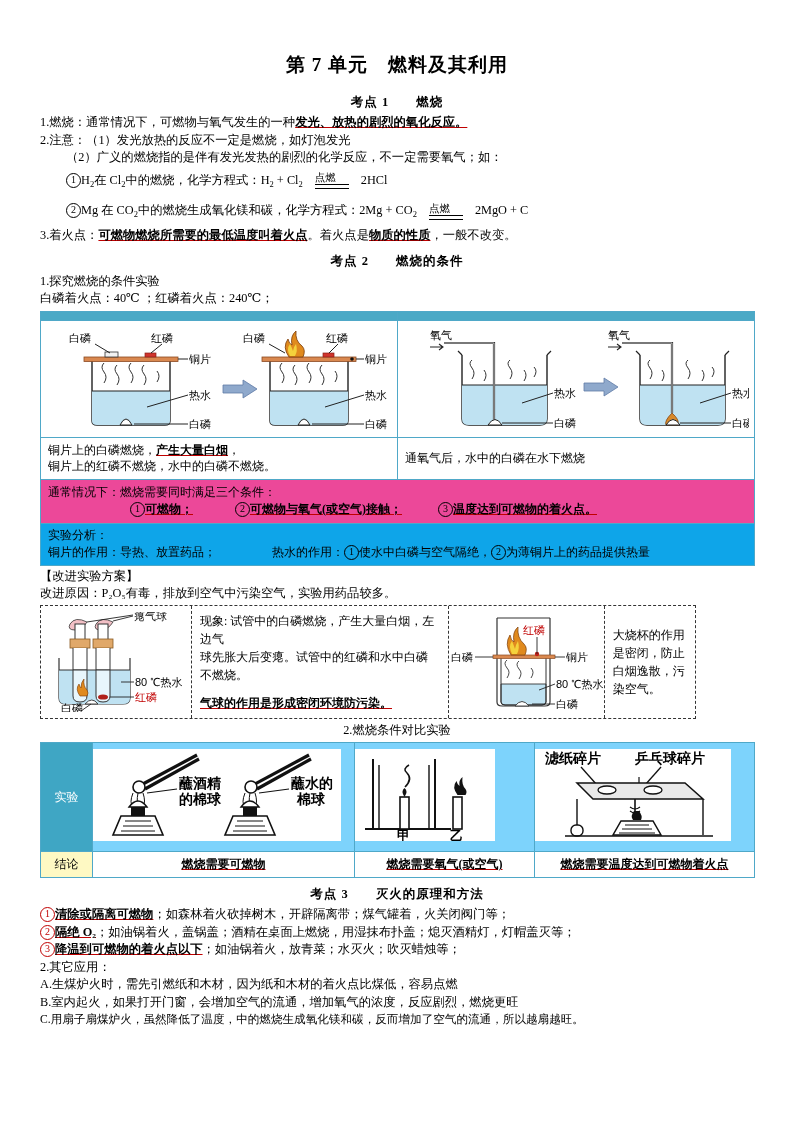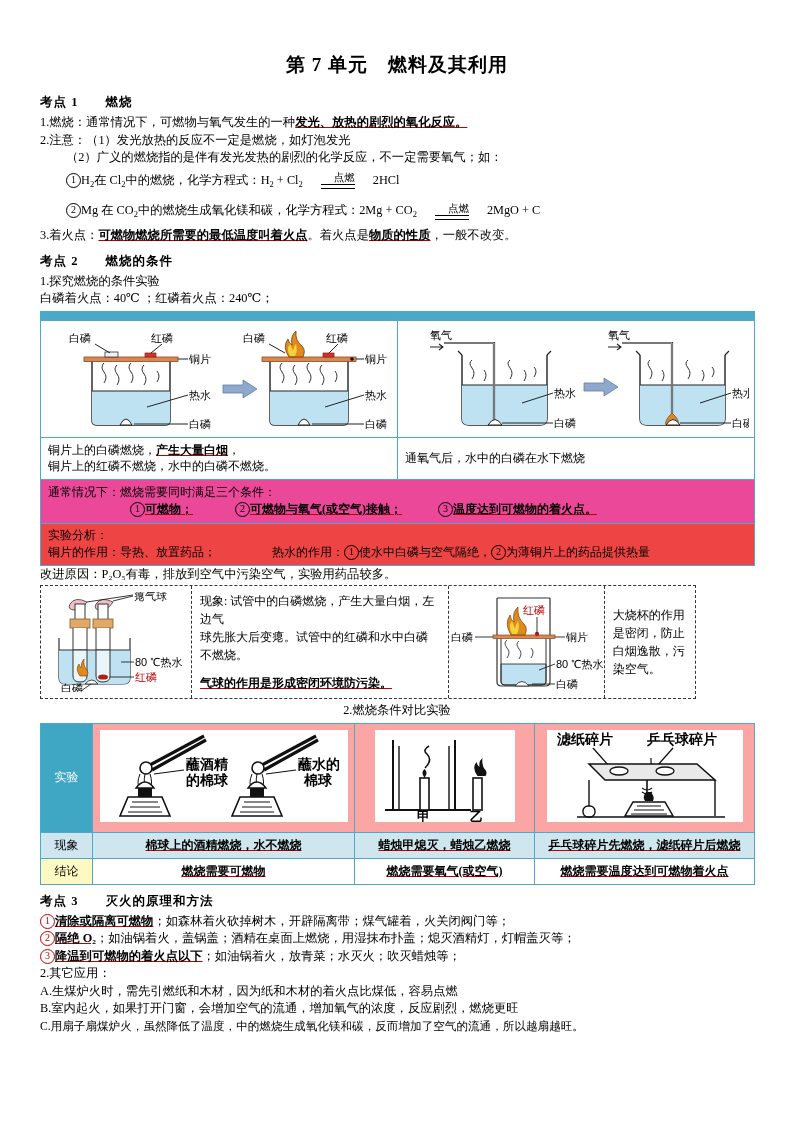--- a/index.html
+++ b/index.html
@@ -9,63 +9,63 @@
     font-family:"Liberation Serif","DejaVu Serif",serif;
     color:#000;
     -webkit-font-smoothing:none;
   }
   .page { position:relative; width:794px; height:1123px; box-sizing:border-box;
           padding:38px 40px 20px 40px; }
 
   .doc-title { text-align:center; font-size:19px; font-weight:bold; letter-spacing:1px;
                margin:14px 0 16px 0; }
 
-  .kaodian { text-align:left; font-size:12.5px; font-weight:bold; margin:8px 0 3px 0; letter-spacing:1px;}
+  .kaodian { text-align:center; font-size:12.5px; font-weight:bold; margin:8px 0 3px 0; letter-spacing:1px;}
 
   .ln { font-size:12.3px; line-height:17.5px; white-space:nowrap; }
   .indent1 { padding-left:26px; }
 
   u.red { text-decoration:underline; text-decoration-color:#c00000; color:#000; }
   .red { color:#c00000;font-weight:bold; }
   .circ { display:inline-block; border:1px solid #000; border-radius:50%;
           width:13px; height:13px; line-height:12px; text-align:center; font-size:10px;
           vertical-align:1px; }
   .circr { display:inline-block; border:1px solid #c00000; color:#c00000; border-radius:50%;
           width:13px; height:13px; line-height:12px; text-align:center; font-size:10px;
           vertical-align:1px; }
   sub { font-size:8.5px; }
-  .eqcond { display:inline-block; text-align:right; vertical-align:middle; margin:0 18px; }
+  .eqcond { display:inline-block; text-align:left; vertical-align:middle; margin:0 12px; }
   .eqcond .top { font-size:10.5px; display:block; line-height:11px; }
   .eqcond .arr { display:block; border-top:1.2px solid #000; border-bottom:1.2px solid #000;
                  height:3px; width:34px; margin:1px auto 0 auto; }
 
   
   .exp-table { border-collapse:collapse; width:714px; margin-top:3px;
                border:1px solid #3f9fc0; table-layout:fixed; }
   .exp-table td { border:1px solid #4fa8c8; vertical-align:middle; }
   .band { background:#4aa9c6; height:8px; padding:0; }
   .cellwhite { background:#ffffff; padding:4px 6px; }
   .cap { font-size:12px; line-height:16.5px; padding:4px 7px; background:#ffffff; }
   .cap.ctr { }
   .cond-row { background:#ec4899; font-size:12px; line-height:17px; padding:4px 7px 5px 7px; }
-  .ana-row { background:#ef4444; font-size:12px; line-height:17px; padding:3px 7px 4px 7px; }
+  .ana-row { background:#0ea5e9; font-size:12px; line-height:17px; padding:3px 7px 4px 7px; }
 
   
   .dash-wrap { display:flex; width:656px; margin-top:2px; border:1px dashed #333; box-sizing:border-box; }
   .dash-cell { border-right:1px dashed #333; box-sizing:border-box; display:flex;
                align-items:center; justify-content:center; }
   .dash-cell:last-child { border-right:none; }
   .dash-text { font-size:12px; line-height:18px; padding:6px 8px; }
 
   
   .cmp-table { border-collapse:collapse; width:714px; margin-top:3px; table-layout:fixed;
                border:1px solid #3f9fc0; }
   .cmp-table td { border:1px solid #4fa8c8; }
   .cmp-head { background:#3fa6c4; color:#ffffff; text-align:center; font-size:12px; }
-  .cmp-img { background:#fca5a5; text-align:center; padding:6px 0; }
+  .cmp-img { background:#7dd3fc; padding:6px 0; }
   .cmp-lbl { background:#cfe6ef; text-align:center; font-size:12px; padding:4px 0; }
   .cmp-val { background:#cfe6ef; text-align:center; font-size:12px; padding:4px 4px; }
   .cmp-lbl2 { background:#fef9c3; text-align:center; font-size:12px; padding:4px 0; }
   .cmp-val2 { background:#ffffff; text-align:center; font-size:12px; padding:4px 4px; }
   .imgbox { background:#ffffff; display:inline-block; }
 
   svg { display:block; }
   .sl { font-family:"Liberation Sans",sans-serif; font-size:11px; }
 </style>
 </head>
@@ -262,20 +262,21 @@
         <div>
           <span>铜片的作用：导热、放置药品；</span>
           <span style="display:inline-block;width:50px"></span>
           <span>热水的作用：</span><span class="circ">1</span><span>使水中白磷与空气隔绝，</span><span class="circ">2</span><span>为薄铜片上的药品提供热量</span>
         </div>
       </td>
     </tr>
   </tbody>
     </table>
 
+  <div class="ln" style="margin-top:2px;">【改进实验方案】</div>
   <div class="ln">改进原因：P₂O₅有毒，排放到空气中污染空气，实验用药品较多。</div>
 
   <div class="dash-wrap">
     <div class="dash-cell" style="width:160px">
       <svg width="150" height="100" viewBox="0 0 150 100">
 
         <path d="M46,10 q-12,-6 -17,2 q-3,6 5,6 q7,0 12,-8 z" fill="#f3c0c6" stroke="#333" stroke-width="0.8"></path>
         <path d="M72,10 q-12,-6 -17,2 q-3,6 5,6 q7,0 12,-8 z" fill="#f3c0c6" stroke="#333" stroke-width="0.8"></path>
         <line x1="46" y1="10" x2="92" y2="3" stroke="#222" stroke-width="0.9"></line>
         <line x1="72" y1="9" x2="92" y2="4" stroke="#222" stroke-width="0.9"></line>
@@ -448,26 +449,20 @@
           <path d="M90,76 L114,76 M87,80 L117,80 M84,84 L120,84" stroke="#111" stroke-width="1"></path>
 
           <path d="M42,50 L42,86 M168,50 L168,86" stroke="#111" stroke-width="1.4" fill="none"></path>
           <rect x="36" y="76" width="12" height="11" rx="5" fill="#fff" stroke="#111" stroke-width="1.4"></rect>
           <line x1="30" y1="87" x2="178" y2="87" stroke="#111" stroke-width="1.4"></line>
         </svg>
         </span>
       </td>
     </tr>
     <tr>
-      <td class="cmp-lbl">现象</td>
-      <td class="cmp-val"><u class="red">棉球上的酒精燃烧，水不燃烧</u></td>
-      <td class="cmp-val"><u class="red">蜡烛甲熄灭，蜡烛乙燃烧</u></td>
-      <td class="cmp-val"><u class="red">乒乓球碎片先燃烧，滤纸碎片后燃烧</u></td>
-    </tr>
-    <tr>
       <td class="cmp-lbl2">结论</td>
       <td class="cmp-val2"><u class="red">燃烧需要可燃物</u></td>
       <td class="cmp-val2"><u class="red">燃烧需要氧气(或空气)</u></td>
       <td class="cmp-val2"><u class="red">燃烧需要温度达到可燃物着火点</u></td>
     </tr>
   </tbody>
     </table>
 
   <div class="kaodian">考点 3　　灭火的原理和方法</div>
   <div class="ln"><span class="circr">1</span><u class="red">清除或隔离可燃物</u><span>；如森林着火砍掉树木，开辟隔离带；煤气罐着，火关闭阀门等；</span></div>

